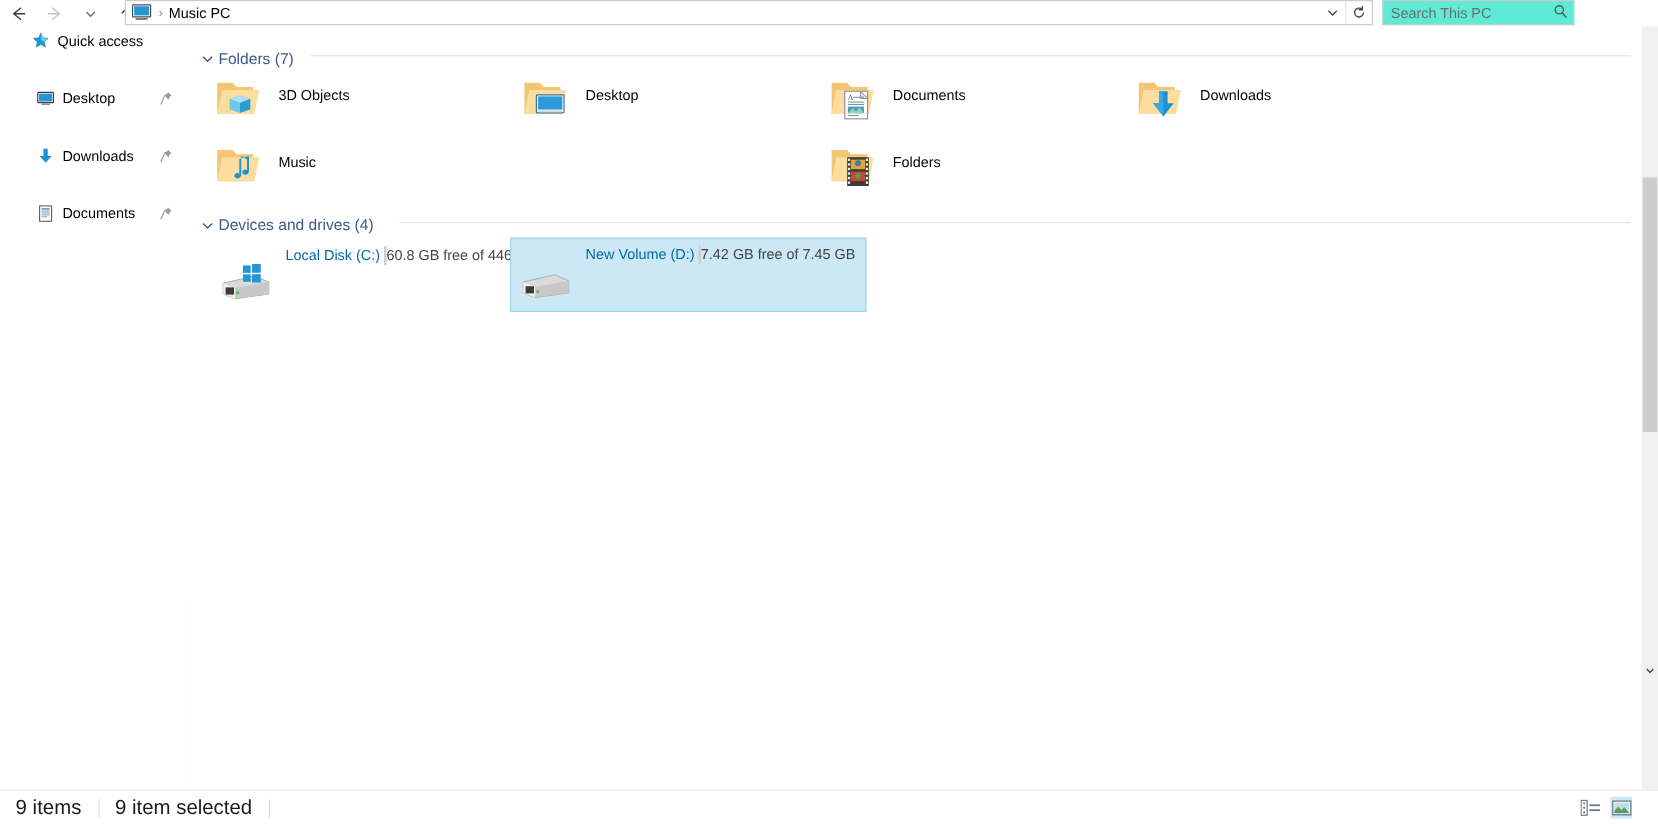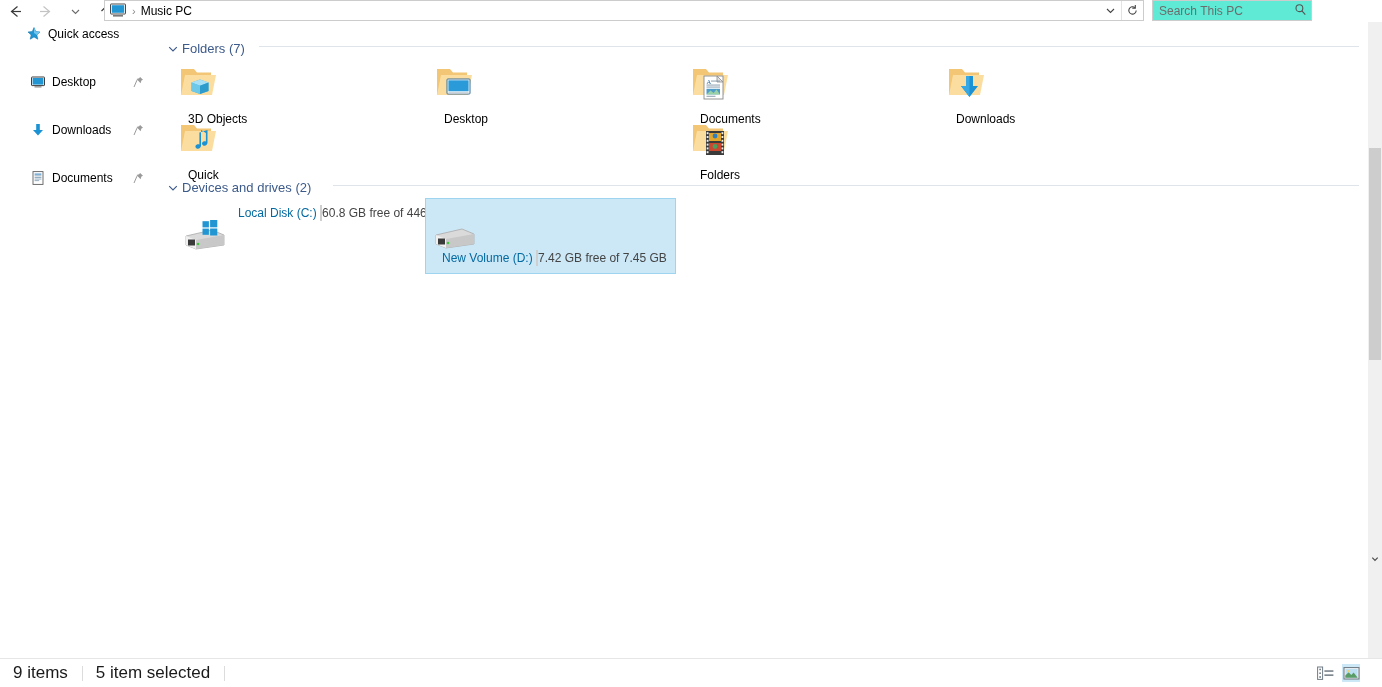--- a/index.html
+++ b/index.html
@@ -87,34 +87,34 @@
   .group-chevron {
     width:14px; height:14px; margin-right:2px; color:#3c5a8a;
     display:flex; align-items:center; justify-content:center; font-size:9px;
   }
   .group-rule {
     position:absolute; height:1px; background:#dfe3ea;
   }
 
   
   .tile {
-    position:absolute; display:flex; align-items:flex-start;flex-direction:column;
+    position:absolute; display:flex; align-items:flex-start;
   }
   .tile-label {
     font-size:12px; color:#000; margin-top:10px; margin-left:10px; white-space:nowrap;
   }
   .folder-icon { position:relative; width:44px; height:40px; flex:0 0 auto; }
 
   
   .drive-tile {
     position:absolute; display:flex; align-items:flex-start;
     padding:6px 8px 8px 6px;
   }
   .drive-tile.selected {
-    background:#cce8f7; border:1px solid #9fd4ef;flex-direction:column;
+    background:#cce8f7; border:1px solid #9fd4ef;
   }
   .drive-icon { position:relative; width:46px; height:34px; flex:0 0 auto; margin-top:12px; }
   .drive-info { margin-left:10px; }
   .drive-name { font-size:12px; color:#0369a1; white-space:nowrap; line-height:14px; }
   .drive-bar {
     margin-top:6px; width:190px; height:14px;
     background:#e6e6e6; border:1px solid #cfcfcf; position:relative; overflow:hidden;
   }
   .drive-bar-fill { position:absolute; left:0; top:0; bottom:0; background:#2196d3; }
   .drive-free { font-size:12px; color:#444; margin-top:4px; white-space:nowrap; }
@@ -350,21 +350,21 @@
     </div>
 
     <div class="tile" style="left:22px; top:96px;">
       <span class="folder-icon">
         <svg width="44" height="40" viewBox="0 0 44 40">
           <path d="M3 7 L16 7 L19 10.5 L33 10.5 L33 33 L3 33 Z" fill="#f2c675"></path>
           <path d="M7 13 L38 13 L34 33 L3 33 Z" fill="#fbdda0"></path>
           <path d="M23 12 L23 27.5 C23 30 20.6 31.4 18.6 30.4 C16.9 29.5 17 27.2 18.9 26.4 C19.9 26 21 26.2 21.4 26.6 L21.4 14.5 L29.5 12 L29.5 24.5 C29.5 27 27.2 28.4 25.2 27.4 C23.5 26.5 23.6 24.2 25.5 23.4 C26.4 23 27.5 23.2 27.9 23.6 L27.9 15" fill="#1a92d4"></path>
         </svg>
       </span>
-      <span class="tile-label">Quick</span>
+      <span class="tile-label">Music</span>
     </div>
 
 
     <div class="tile" style="left:534px; top:96px;">
       <span class="folder-icon">
         <svg width="44" height="40" viewBox="0 0 44 40">
           <path d="M3 7 L16 7 L19 10.5 L33 10.5 L33 33 L3 33 Z" fill="#f2c675"></path>
           <path d="M7 13 L38 13 L34 33 L3 33 Z" fill="#fbdda0"></path>
           <rect x="16" y="13" width="18" height="24" fill="#3a3a3a"></rect>
           <rect x="19" y="15" width="12" height="8" fill="#e2a62c"></rect>
@@ -389,21 +389,21 @@
       </span>
       <span class="tile-label">Folders</span>
     </div>
 
     <div class="group-header" style="left:10px; top:153px;">
       <span class="group-chevron">
         <svg width="12" height="12" viewBox="0 0 12 12">
             <path d="M2.2 4.2 L6 8 L9.8 4.2" fill="none" stroke="#3c5a8a" stroke-width="1.15"></path>
           </svg>
       </span>
-      <span>Devices and drives (2)</span>
+      <span>Devices and drives (4)</span>
     </div>
     <div class="group-rule" style="left:177px; top:163px; width:1026px;"></div>
 
     <div class="drive-tile" style="left:20px; top:178px;">
       <span class="drive-icon">
         <svg width="46" height="34" viewBox="0 0 46 34">
           <path d="M4 18 L30 12 L42 17 L42 27 L14 31 L4 27 Z" fill="#dadada" stroke="#a9a9a9" stroke-width="0.8"></path>
           <path d="M4 18 L14 22 L14 31 L4 27 Z" fill="#f0f0f0"></path>
           <path d="M14 22 L42 17 L42 27 L14 31 Z" fill="#c8c8c8"></path>
           <rect x="6" y="21.5" width="7" height="6" fill="#3a3a3a"></rect>
@@ -451,21 +451,21 @@
     <div class="scroll-arrow-down" style="top:533px;">
       <svg width="8" height="8" viewBox="0 0 8 8">
           <path d="M1.3 2.6 L4 5.4 L6.7 2.6" fill="none" stroke="#4a4a4a" stroke-width="1.2"></path>
         </svg>
     </div>
   </div>
 
   <div class="statusbar">
     <span class="status-text">9 items</span>
     <span class="status-sep"></span>
-    <span class="status-text">5 item selected</span>
+    <span class="status-text">9 item selected</span>
     <span class="status-sep"></span>
     <span class="status-right">
       <span class="view-btn">
         <svg width="17" height="15" viewBox="0 0 17 15">
           <rect x="0.6" y="1" width="5" height="12.4" fill="none" stroke="#6f7b84" stroke-width="1"></rect>
           <circle cx="3.1" cy="3.4" r="0.9" fill="#6f7b84"></circle>
           <circle cx="3.1" cy="7.2" r="0.9" fill="#6f7b84"></circle>
           <circle cx="3.1" cy="11" r="0.9" fill="#6f7b84"></circle>
           <rect x="7.4" y="4.3" width="9" height="1.5" fill="#6f7b84"></rect>
           <rect x="7.4" y="8.4" width="9" height="1.5" fill="#6f7b84"></rect>

